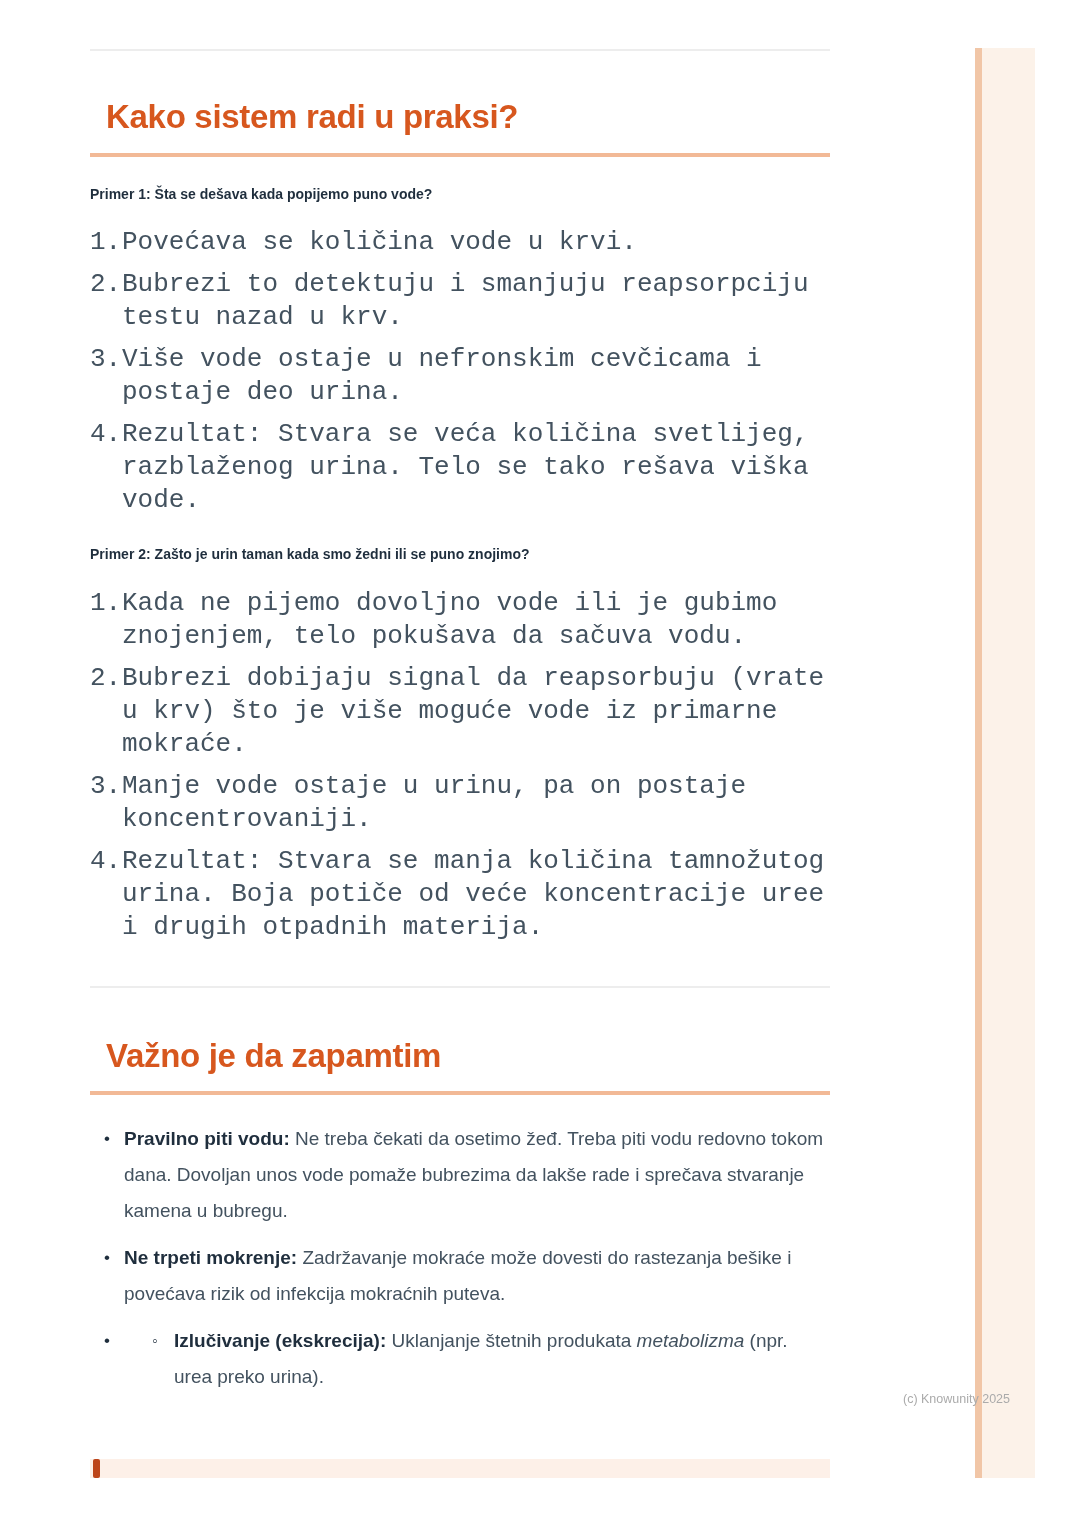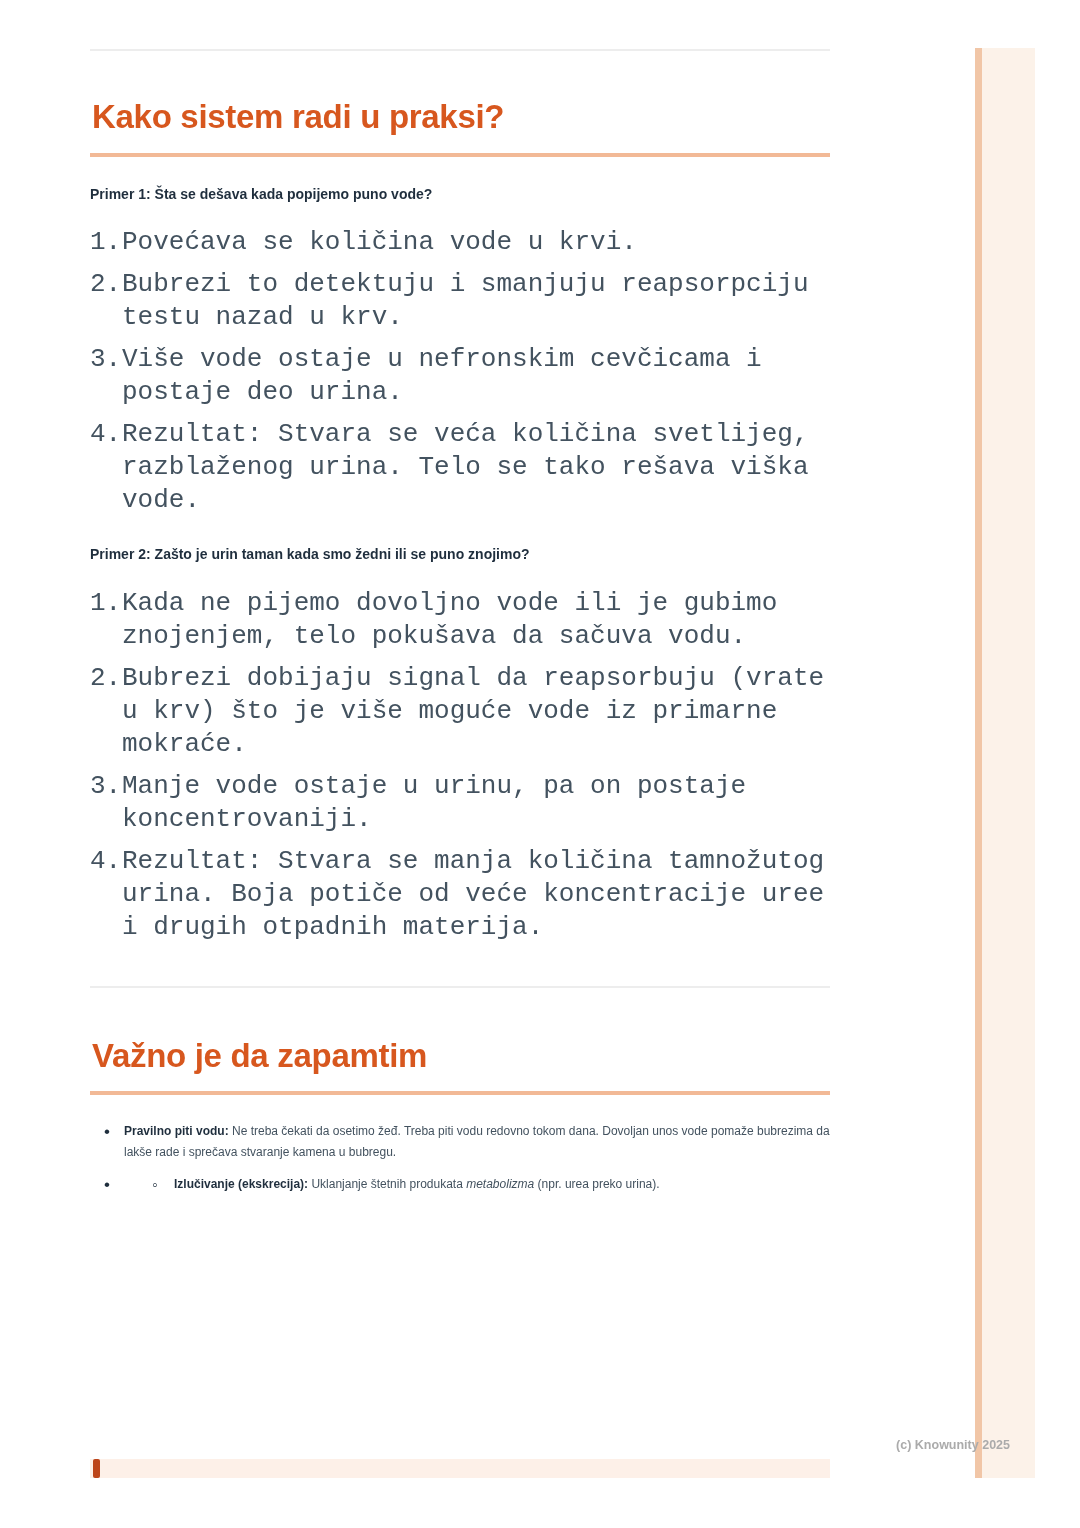--- a/index.html
+++ b/index.html
@@ -41,21 +41,21 @@
     margin: 0;
   }
   .rule-top { margin-top: 49px; }
   .rule-mid { margin-top: 42px; }
 
   h1, h2 {
     font-size: 33px;
     line-height: 1.2;
     font-weight: bold;
     color: var(--accent, #d7571e);
-    margin: 2px;
+    margin: 16px;
     letter-spacing: -0.3px;
   }
   h1 { margin-top: 46px; }
   h2 { margin-top: 48px; }
 
   .rule-accent {
     height: 4px;
     background: var(--accent-soft, #f2b996);
     margin-top: 16px;
   }
@@ -87,22 +87,22 @@
     content: counter(step) ".";
     position: absolute;
     left: -13px;
     color: var(--text, #43525f);
   }
 
   ul.bullets {
     list-style: none;
     margin: 26px 0 0 0;
     padding: 0 0 0 16px;
-    font-size: 12px;
-    line-height: 21px;
+    font-size: 19px;
+    line-height: 36px;
   }
   ul.bullets > li {
     margin-bottom: 11px;
     padding-left: 18px;
     position: relative;
   }
   ul.bullets > li::before {
     content: "\2022";
     position: absolute;
     left: -2px;
@@ -129,26 +129,25 @@
   }
 
   .lead {
     font-weight: bold;
     color: var(--text-dark, #1f2e3d);
   }
   em { }
 
   .footer {
     position: absolute;
-    top: 1438px;
+    top: 1392px;
     right: 70px;
     font-size: 12.5px;
     color: var(--footer, #ababab);
     z-index: 3;
-    font-weight: bold;
   }
 
   .next-band {
     position: absolute;
     left: 90px;
     top: 1459px;
     width: 740px;
     height: 19px;
     background: var(--band, #fdf0e8);
   }
@@ -193,20 +192,23 @@
   </ol>
 
   <div class="rule-gray rule-mid"></div>
 
   <h2>Važno je da zapamtim</h2>
   <div class="rule-accent"></div>
 
   <ul class="bullets">
     <li>
       <span class="lead">Pravilno piti vodu:</span><span> Ne treba čekati da osetimo žeđ. Treba piti vodu redovno tokom dana. Dovoljan unos vode pomaže bubrezima da lakše rade i sprečava stvaranje kamena u bubregu.</span>
+    </li>
+    <li>
+      <span class="lead">Ne trpeti mokrenje:</span><span> Zadržavanje mokraće može dovesti do rastezanja bešike i povećava rizik od infekcija mokraćnih puteva.</span>
     </li>
     <li>
       <span></span>
       <ul class="sub-bullets">
         <li>
           <span class="lead">Izlučivanje (ekskrecija):</span><span> Uklanjanje štetnih produkata </span><em>metabolizma</em><span> (npr. urea preko urina).</span>
         </li>
       </ul>
     </li>
   </ul>

